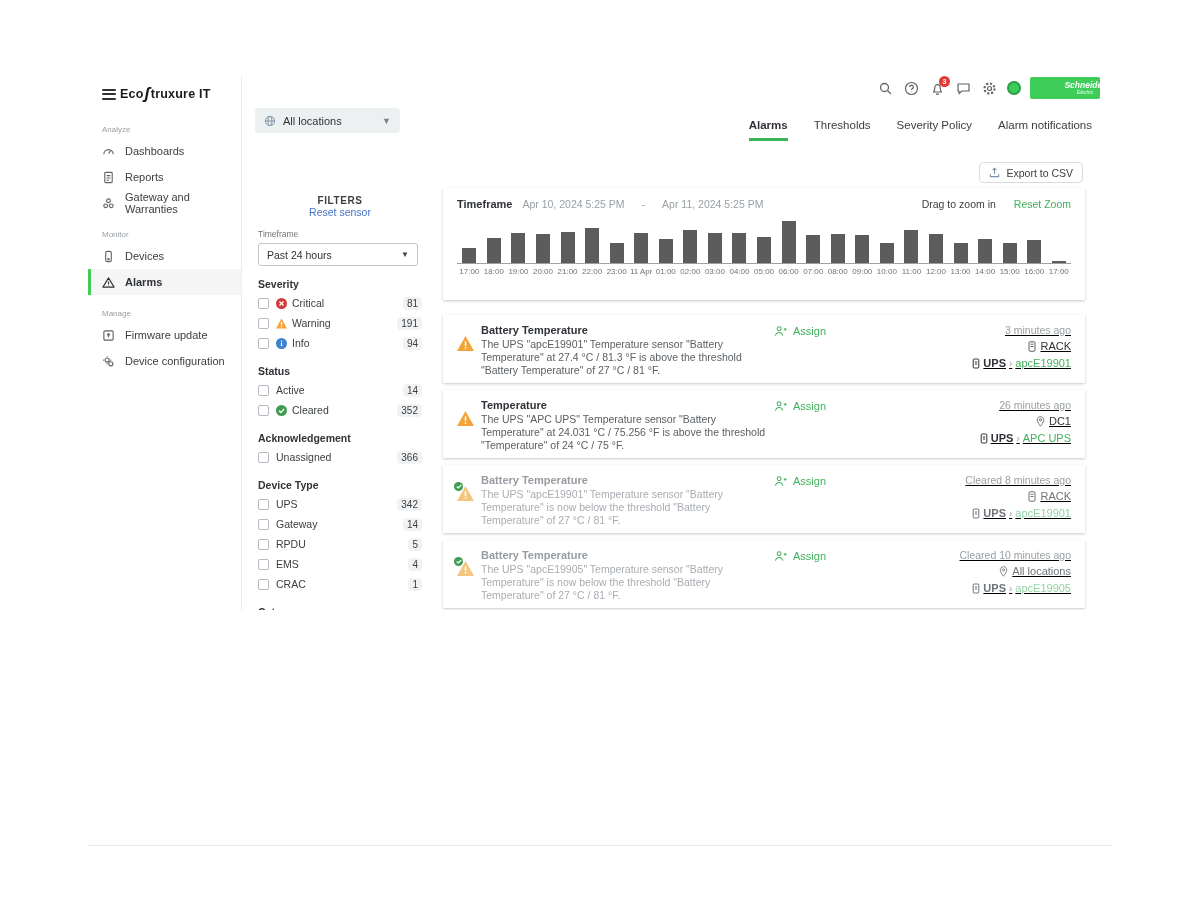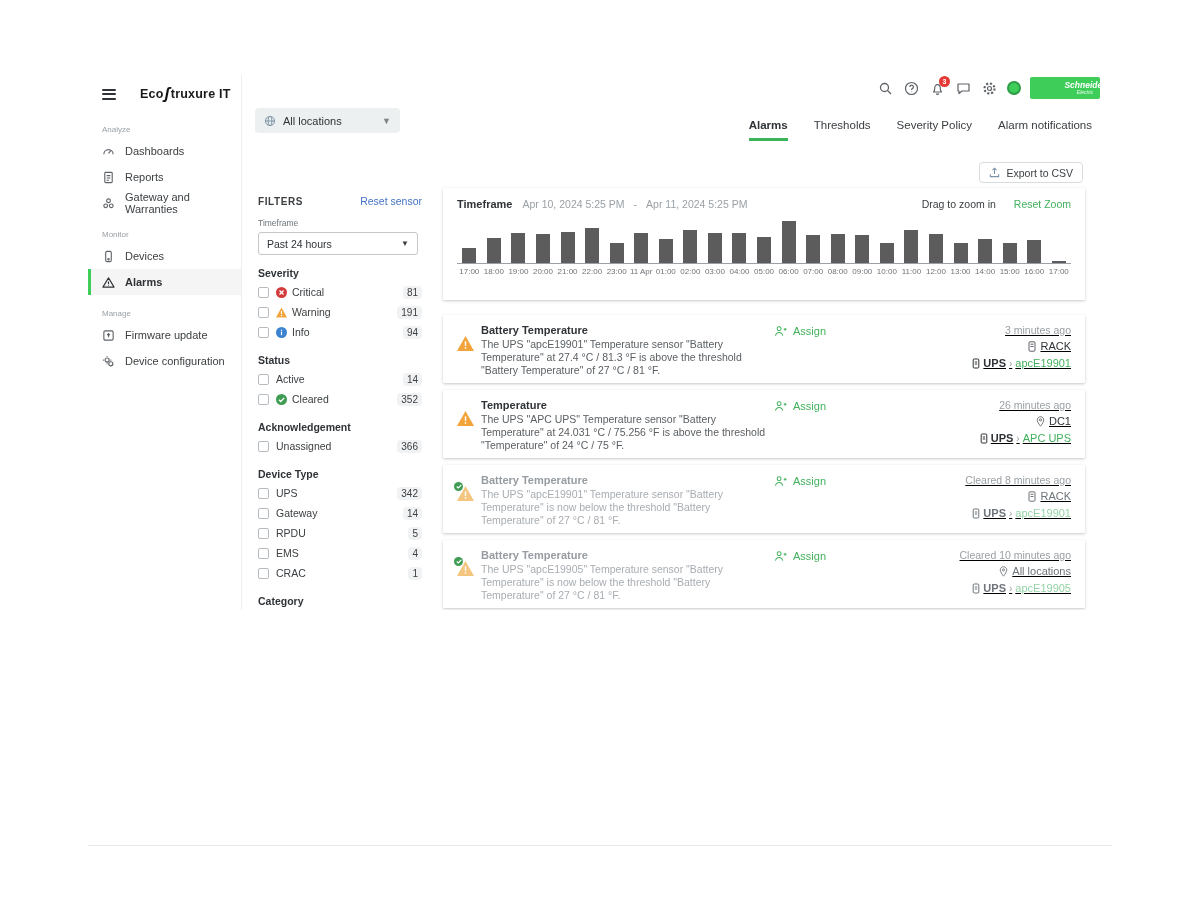--- a/index.html
+++ b/index.html
@@ -3,21 +3,21 @@
 <meta charset="utf-8">
 <style>
   * { margin:0; padding:0; box-sizing:border-box; }
   html,body { width:1200px; height:900px; background:#ffffff; font-family:"Liberation Sans", sans-serif; }
   #canvas { position:relative; width:1200px; height:900px; background:#fff; overflow:hidden; }
   #app { position:absolute; left:88px; top:75px; width:1012px; height:535px; background:#fff; overflow:hidden; }
   .bottom-line { position:absolute; left:88px; top:845px; width:1024px; height:1px; background:#e9e9e9; }
 
   
   .sidebar { position:absolute; left:0; top:0; width:154px; height:535px; background:#fff; border-right:1px solid #eeeeee; }
-  .brand { display:flex; align-items:center; gap:24px; padding:12px 0 10px 14px; }
+  .brand { display:flex; align-items:center; gap:4px; padding:12px 0 10px 14px; }
   .hamburger { width:14px; height:11px; display:flex; flex-direction:column; justify-content:space-between; cursor:pointer; }
   .hamburger span { display:block; height:2px; background:#2f3337; border-radius:1px; }
   .brand-text { font-size:12.5px; font-weight:bold; color:#1a1a1a; letter-spacing:.2px; display:flex; align-items:center; }
   .brand-glyph { font-size:16px; font-weight:bold; font-style:italic; color:#111; margin:0 1px; line-height:12px; }
   .side-section { margin-top:8px; }
   .side-section-label { font-size:8px; color:#9aa0a5; padding:6px 0 4px 14px; }
   .side-item { display:flex; align-items:center; gap:10px; height:26px; padding-left:14px; font-size:11px; color:#3c4043; cursor:pointer; }
   .side-item svg { flex:0 0 13px; }
   .side-item.active { background:#f5f5f5; border-left:3px solid #3dcd58; padding-left:11px; font-weight:bold; color:#2f3337; }
 
@@ -37,21 +37,21 @@
   .chev { font-size:9px; color:#7d8388; }
 
   .tabs { position:absolute; top:44px; right:8px; display:flex; gap:26px; }
   .tab { font-size:11.5px; color:#3c4043; padding-bottom:7px; border-bottom:3px solid transparent; cursor:pointer; }
   .tab.active { font-weight:bold; color:#2f3337; border-bottom-color:#3bb45b; }
 
   .export-btn { position:absolute; top:87px; right:17px; height:21px; display:flex; align-items:center; gap:6px; background:#fff; border:1px solid #d9dcde; border-radius:4px; padding:0 9px; font-size:10.5px; color:#3c4043; font-family:inherit; cursor:pointer; }
 
   
   .filters { position:absolute; left:16px; top:120px; width:164px; }
-  .filters-head { display:flex; align-items:center; justify-content:space-between; }
+  .filters-head { display:flex; align-items:center; justify-content:space-between;flex-direction:column; }
   .filters-title { font-size:10px; font-weight:bold; letter-spacing:.6px; color:#3c4043; }
   .reset-link { font-size:10.5px; color:#4472c4; cursor:pointer; }
   .tf-label { font-size:8.5px; color:#6e7479; margin-top:11px; }
   .tf-select { margin-top:4px; width:160px; height:23px; border:1px solid #c3c7ca; border-radius:3px; display:flex; align-items:center; justify-content:space-between; padding:0 8px; font-size:10.5px; color:#2f3337; cursor:pointer; }
   .caret { font-size:8px; color:#3c4043; }
   .fgroup { margin-top:12px; }
   .fgroup-label { font-size:10.5px; font-weight:bold; color:#2f3337; margin-bottom:3px; }
   .frow { display:flex; align-items:center; height:20px; gap:7px; }
   .cbx { width:11px; height:11px; border:1px solid #b5bbc0; border-radius:2px; background:#fff; cursor:pointer; flex:0 0 11px; }
   .frow .flabel { font-size:10.5px; color:#3c4043; flex:1; display:flex; align-items:center; gap:5px; }
@@ -59,21 +59,21 @@
 
   .sev-ic { width:11px; height:11px; display:inline-flex; }
 
   
   .content { position:absolute; left:201px; top:113px; width:642px; }
   .card { background:#fff; box-shadow:0 1px 3px rgba(0,0,0,.22); border-radius:1px; }
 
   .chart-card { height:112px; margin-bottom:15px; padding:10px 14px 6px; }
   .chart-head { display:flex; align-items:center; }
   .chart-title { font-size:11px; font-weight:bold; color:#2f3337; }
-  .chart-range { font-size:10.5px; color:#9aa0a5; margin-left:10px; display:flex; gap:9px; }
+  .chart-range { font-size:10.5px; color:#9aa0a5; margin-left:10px; display:flex; gap:17px; }
   .chart-head-right { margin-left:auto; display:flex; align-items:center; gap:18px; }
   .chart-hint { font-size:10.5px; color:#3c4043; }
   .chart-reset { font-size:10.5px; color:#42b05c; cursor:pointer; }
   .chart-bars { display:flex; align-items:flex-end; height:46px; margin-top:8px; border-bottom:1px solid #9aa0a5; cursor:crosshair; }
   .bar-slot { flex:1; display:flex; justify-content:center; }
   .bar { width:14px; background:#5c5c5c; }
   .chart-labels { display:flex; margin-top:3px; }
   .bar-label { flex:1; text-align:center; font-size:8px; color:#6e7479; white-space:nowrap; }
 
   

